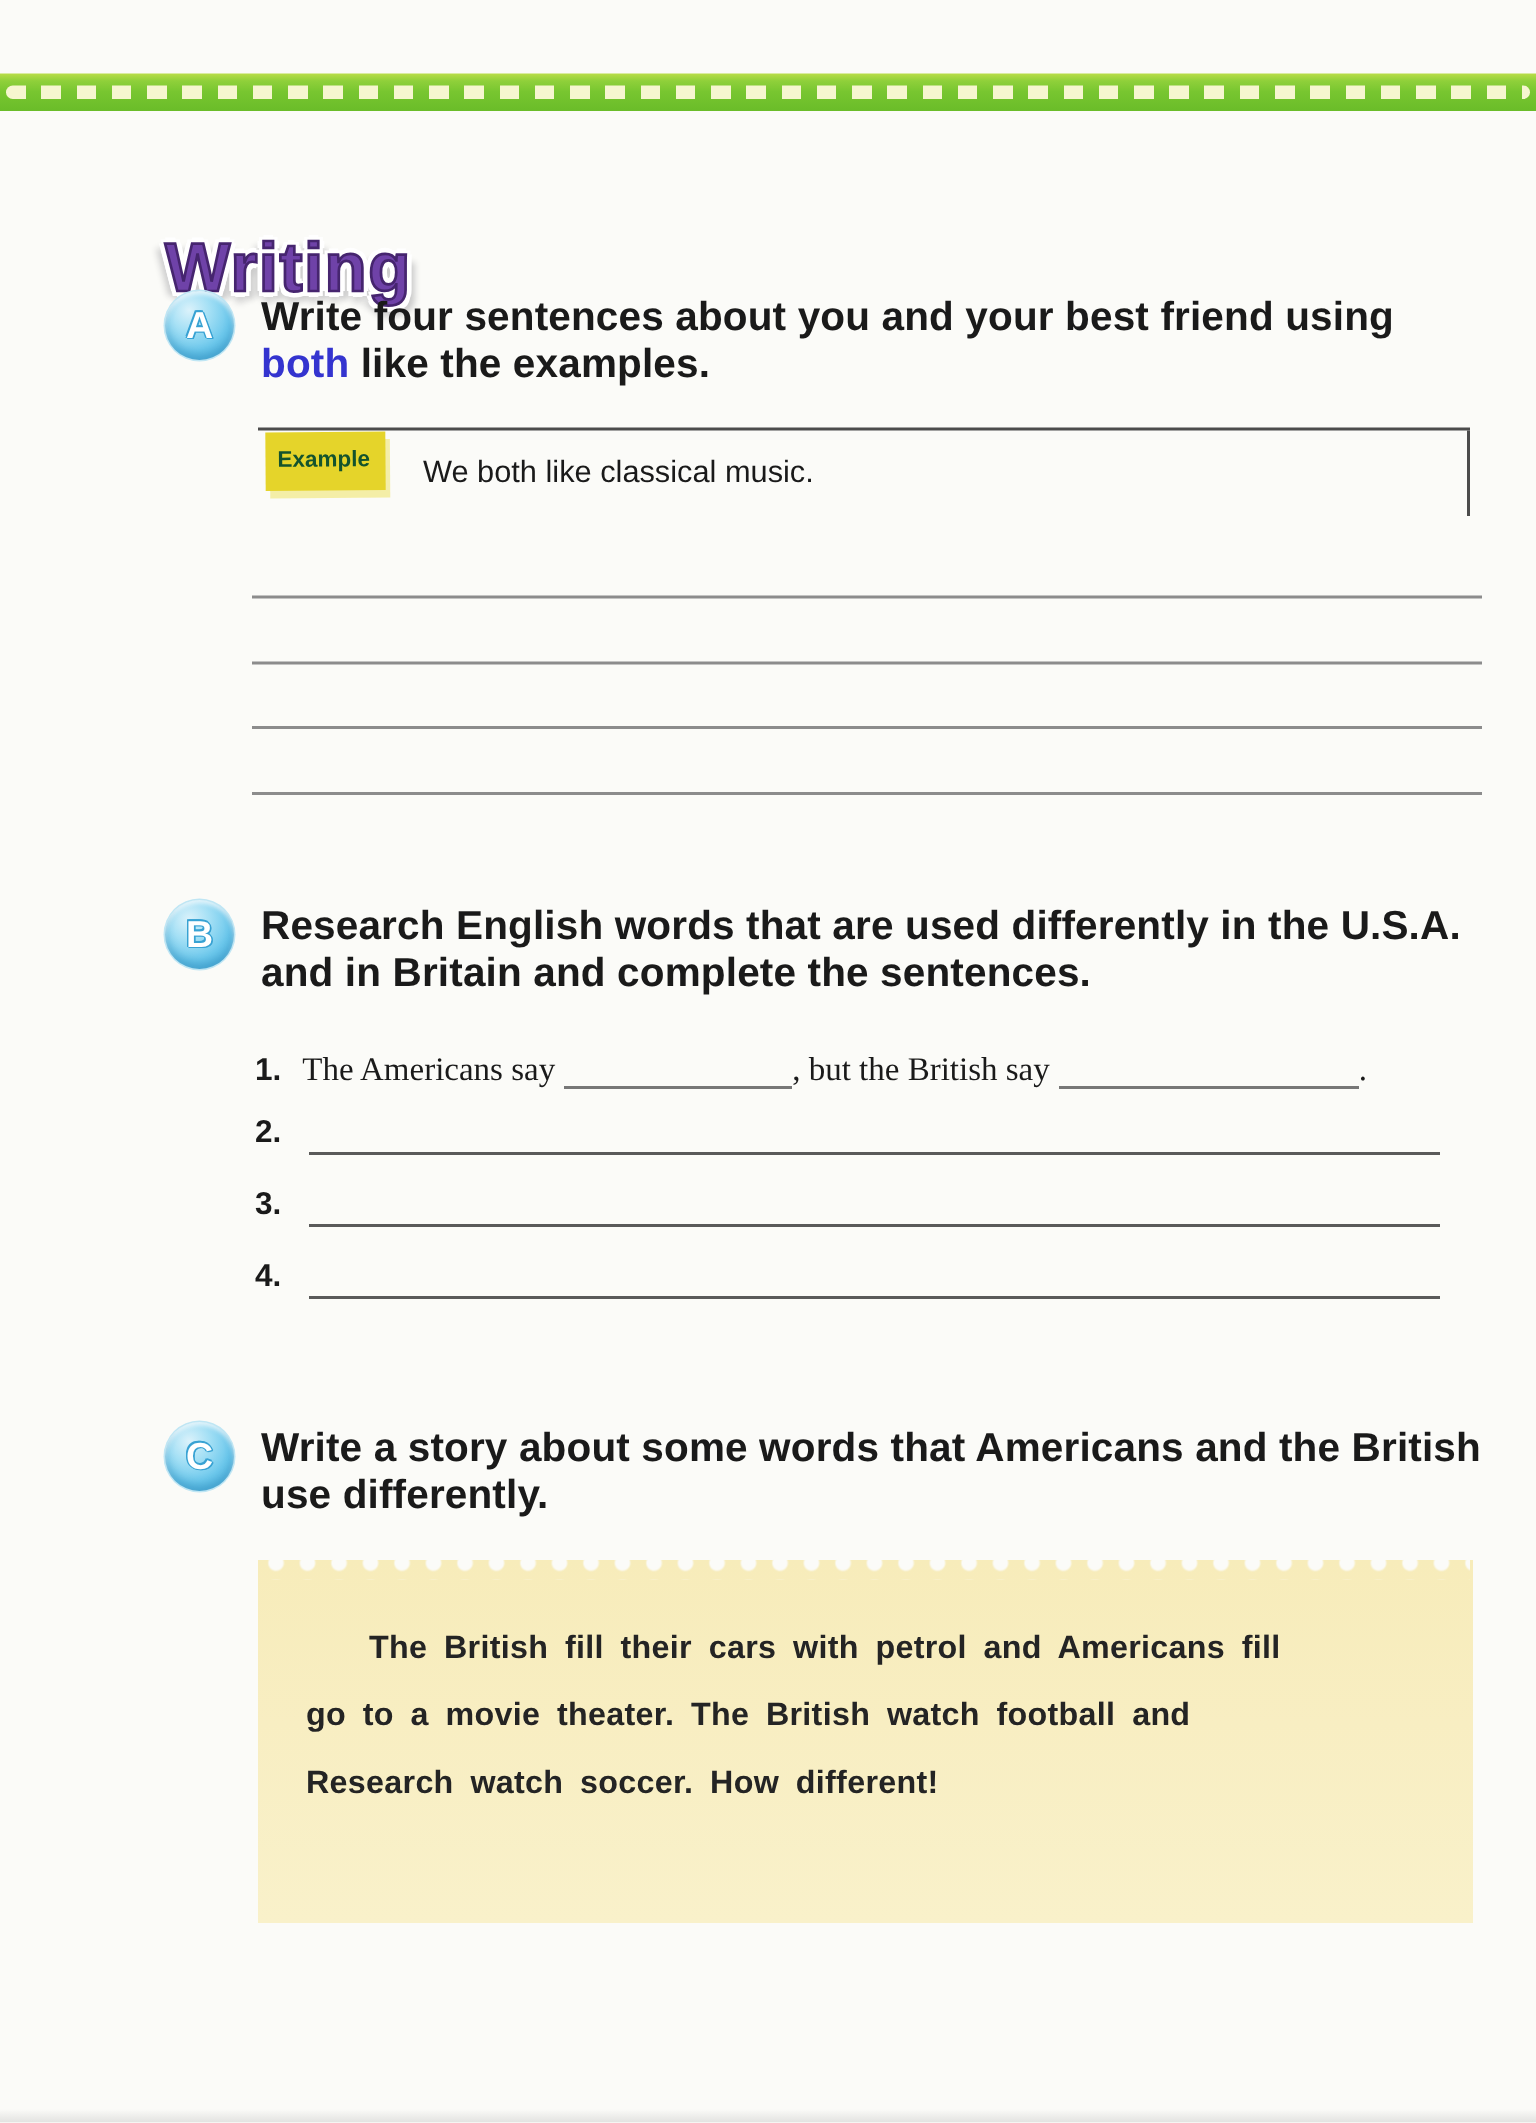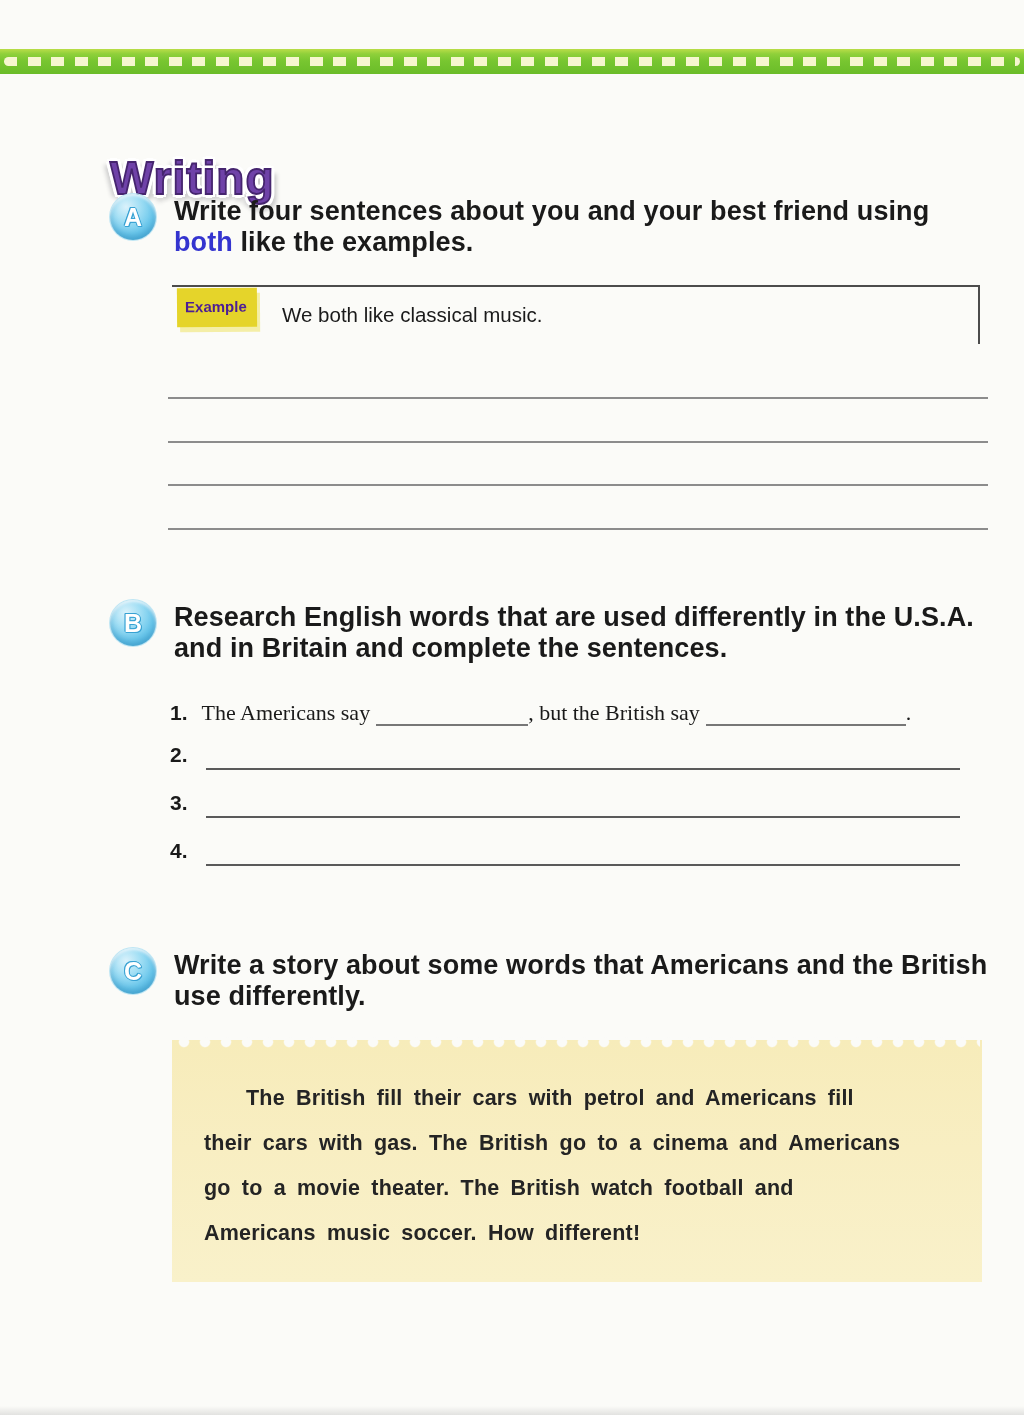--- a/index.html
+++ b/index.html
@@ -71,21 +71,21 @@
     padding:11px 0 0 110px;
     font-size:20.5px; line-height:33.5px;
   }
   .example-box::after {
     content:''; position:absolute; top:0; right:0; height:57px; width:0;
     border-right:2.5px solid #4c4c4c;
   }
   .example-tag {
     position:absolute; left:5px; top:1px;
     background:#e5d42a;
-    color:#4c1d95; font-size:15px; font-weight:700;
+    color:#14532d; font-size:15px; font-weight:700;
     padding:2px 10px 3px 8px;
     box-shadow:3px 5px 0 rgba(238,228,100,.55);
     transform:rotate(-.4deg);
   }
 
   
   .writing-lines { position:absolute; top:397px; left:168px; width:820px; }
   .writing-line {
     height:0; border-bottom:2.5px solid #8c8c8c;
     margin-bottom:41.5px;
@@ -205,23 +205,22 @@
 
 <div class="section-row sec-c">
   <div class="badge">C</div>
   <div class="instruction">Write a story about some words that Americans and the British use differently.</div>
 </div>
 
 <div class="note">
   <div class="note-perforation"></div>
   <div class="note-text">
     <div class="note-line indent">The British fill their cars with petrol and Americans fill</div>
-    <div class="note-line">their cars with gas. The British go to a cinema and Americans</div>
     <div class="note-line">go to a movie theater. The British watch football and</div>
-    <div class="note-line">Americans music soccer. How different!</div>
+    <div class="note-line">Research watch soccer. How different!</div>
   </div>
 </div>
 
 <div class="footer">
   <span class="page-num">76</span>
   <span class="unit-label">Unit 10</span>
 </div>
 
 <div class="bottom-shade"></div>
 

